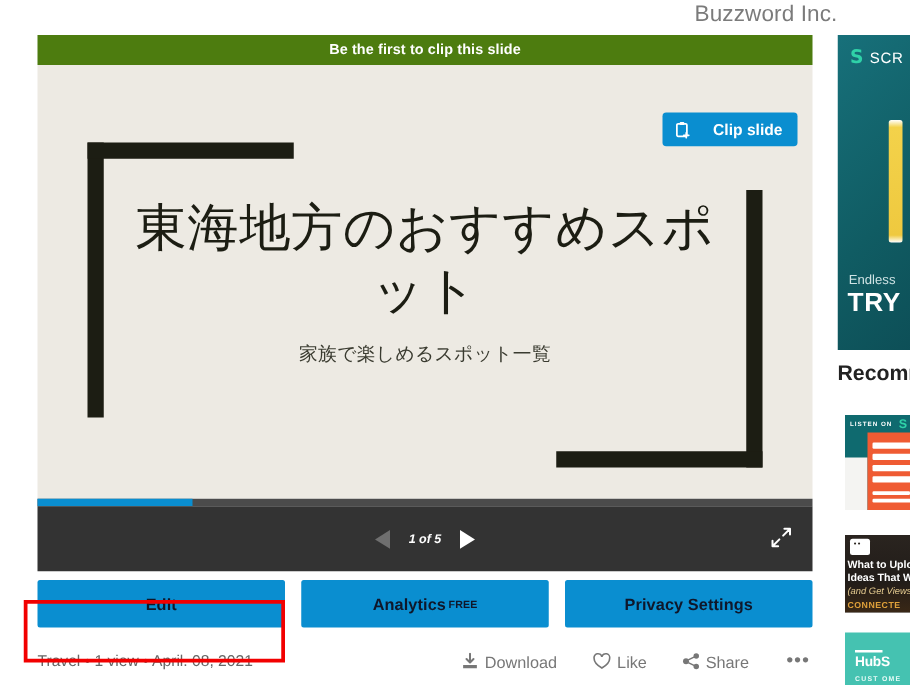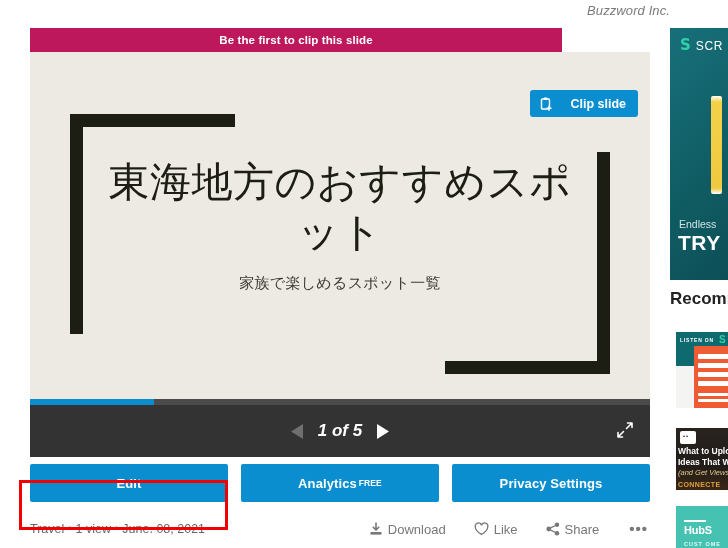--- a/index.html
+++ b/index.html
@@ -21,43 +21,42 @@
     top: 0px;
     left: 0px;
     width: 670px;
     height: 22px;
     text-align: right;
     padding-right: 0px;
     box-sizing: border-box;
   }
   .brand-name {
     display: inline-block;
-    font-size: 13px;
+    font-size: 18px;
     color: #7b7b7b;
     line-height: 22px;
     letter-spacing: 0.1px;
-    font-style: italic;
   }
 
   
   .player-col {
     position: absolute;
     left: 0px;
     top: 22px;
     width: 670px;
     height: 526px;
   }
 
   .clip-banner {
     position: absolute;
     left: 30px;
     top: 6px;
-    width: 532px;
+    width: 620px;
     height: 24px;
-    background: #be185d;
+    background: #4d7c0f;
     color: #ffffff;
     font-size: 11.5px;
     font-weight: bold;
     text-align: center;
     line-height: 24px;
     letter-spacing: 0.1px;
   }
 
   .slide-stage {
     position: absolute;
@@ -160,21 +159,21 @@
     background: none;
     border: none;
     padding: 0;
     cursor: pointer;
     line-height: 0;
   }
   .arrow-prev svg polygon { fill: #6f6f6f; }
   .arrow-next svg polygon { fill: #ffffff; }
   .slide-counter {
     color: #ffffff;
-    font-size: 17px;
+    font-size: 10px;
     font-style: italic;
     font-weight: bold;
     white-space: nowrap;
   }
   .fullscreen-btn {
     position: absolute;
     right: 16px;
     top: 16px;
     background: none;
     border: none;
@@ -189,21 +188,21 @@
     left: 30px;
     top: 442px;
     width: 620px;
     height: 38px;
     display: flex;
     gap: 13px;
   }
   .action-btn {
     flex: 1;
     background: #0a8ed0;
-    color: #ffffff;
+    color: #0f172a;
     border: none;
     border-radius: 2px;
     font-family: "Liberation Sans", sans-serif;
     font-size: 13px;
     font-weight: bold;
     cursor: pointer;
     display: flex;
     align-items: center;
     justify-content: center;
     letter-spacing: 0.1px;
@@ -486,21 +485,21 @@
     <button class="action-btn">
       <span>Analytics</span>
         <span class="sup-free">FREE</span>
     </button>
     <button class="action-btn">
       <span>Privacy Settings</span>
     </button>
   </div>
 
   <div class="meta-row">
-    <span class="meta-text">Travel • 1 view • June. 08, 2021</span>
+    <span class="meta-text">Travel • 1 view • April. 08, 2021</span>
     <div class="meta-actions">
       <button class="meta-action">
         <span>
           <svg width="14" height="14" viewBox="0 0 14 14">
             <path d="M7 1v6.4M4.2 5.2L7 8l2.8-2.8" stroke="#777777" stroke-width="1.6" fill="none" stroke-linecap="round" stroke-linejoin="round"></path>
             <rect x="1.5" y="10" width="11" height="2.6" fill="#777777"></rect>
           </svg>
         </span>
         <span>Download</span>
       </button>

